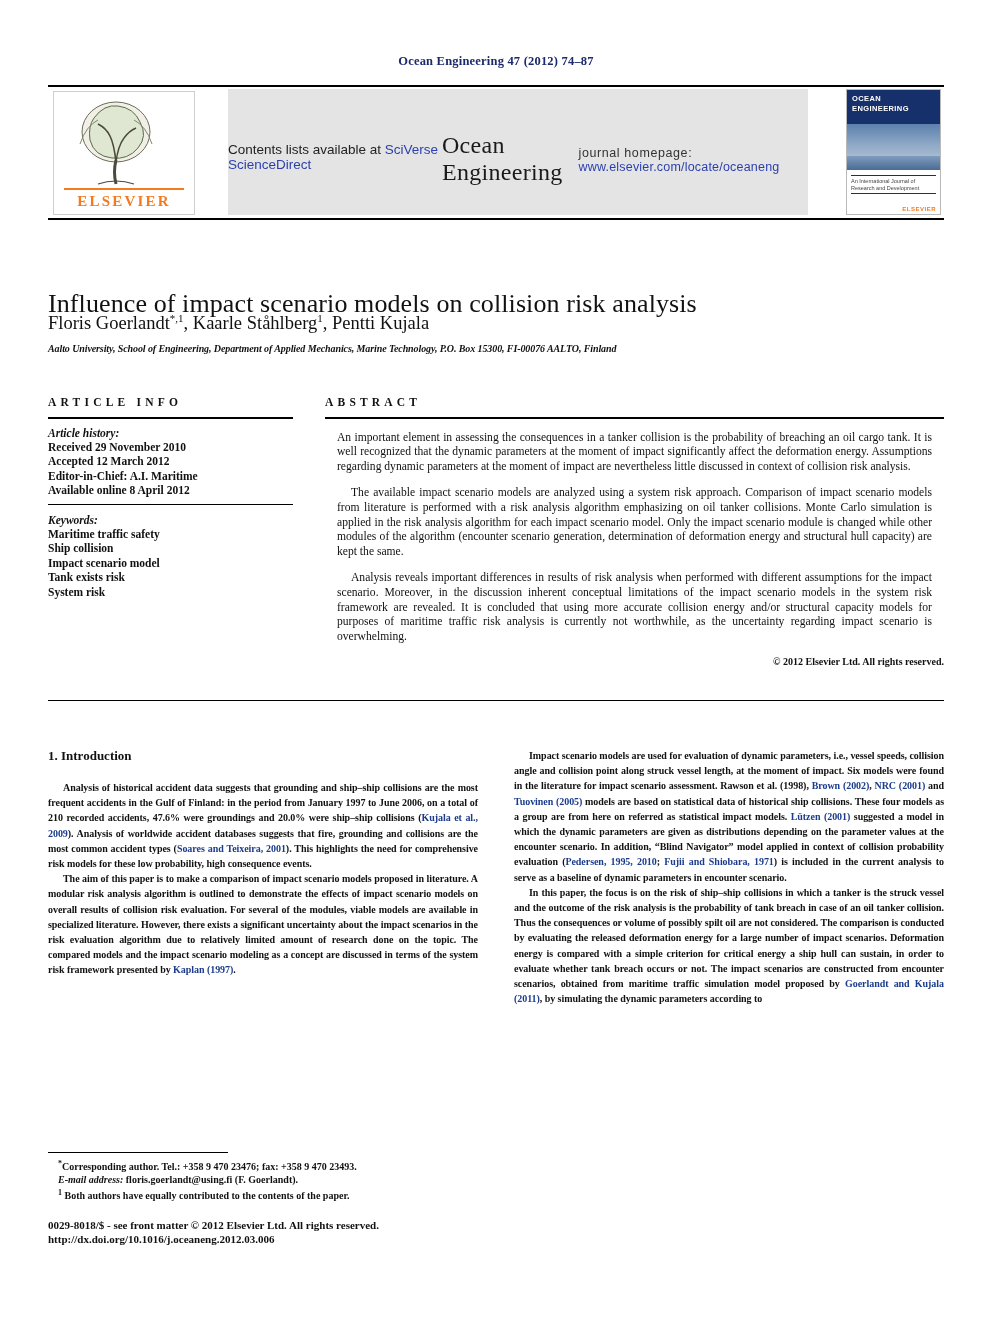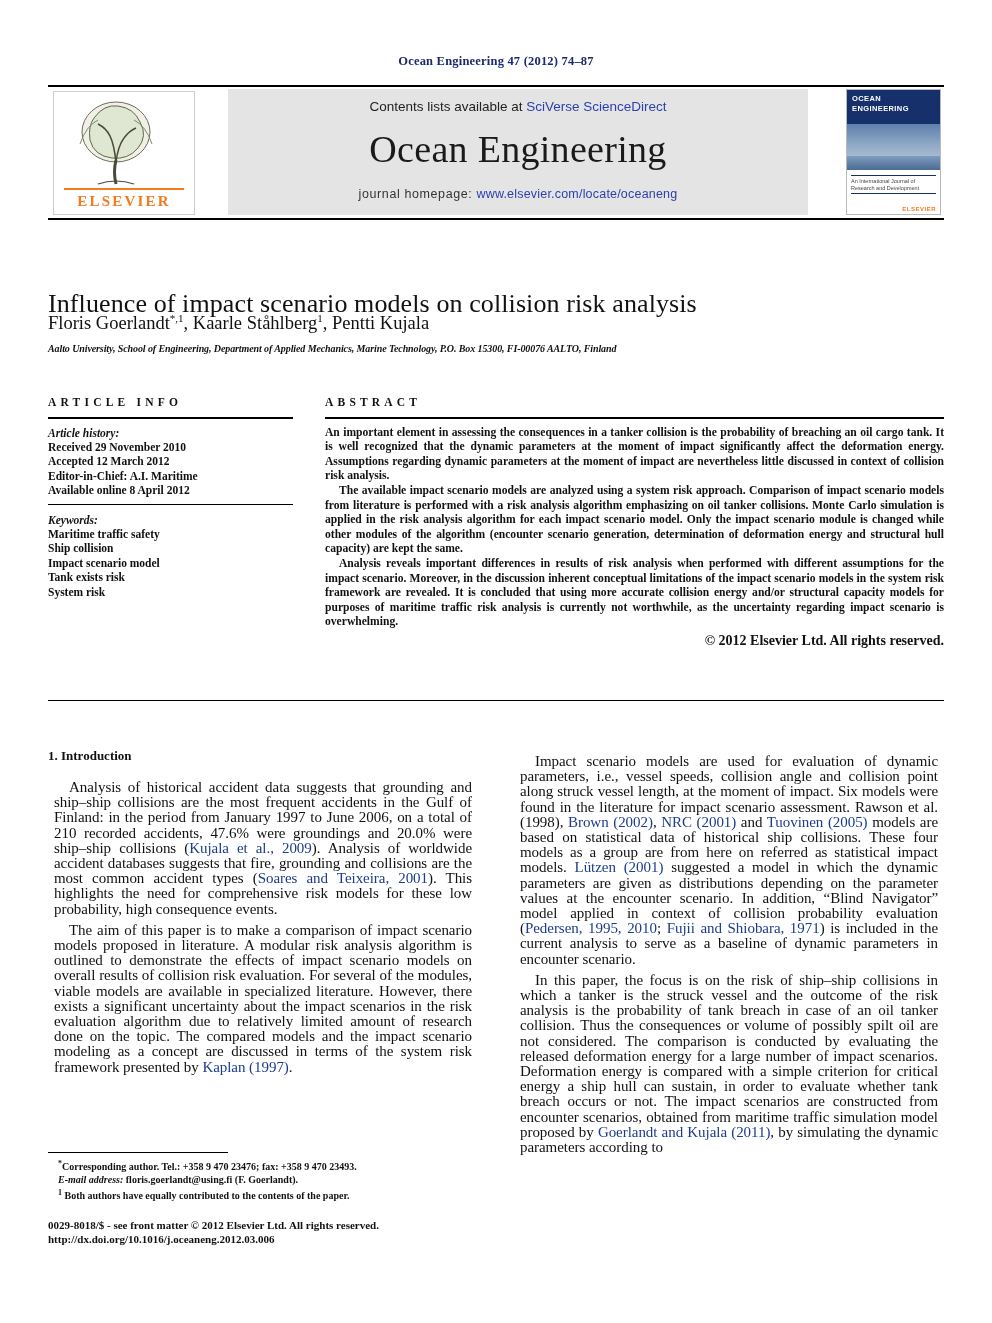--- a/index.html
+++ b/index.html
@@ -28,32 +28,32 @@
   }
   .banner-rule-top {
     position:absolute; top:0; left:0; width:896px; height:2px; background:#000;
   }
   .banner-rule-bottom {
     position:absolute; top:133px; left:0; width:896px; height:2px; background:#000;
   }
   .banner-center {
     position:absolute; top:4px; left:180px; width:580px; height:126px;
     background:#e4e4e4;
-    display:flex; flex-direction:column; align-items:center; justify-content:flex-start;
+    display:flex; align-items:center; justify-content:flex-start;
   }
   .contents-line {
     margin-top:10px;
     font-family:"Liberation Sans", sans-serif;
     font-size:13.5px; color:#222;
   }
   .contents-line .sd { color:#2b3fae; }
   .journal-title {
     margin-top:13px;
     font-family:"Liberation Serif", serif;
-    font-size:38px; color:#1a1a1a; letter-spacing:.3px;
+    font-size:24px; color:#1a1a1a; letter-spacing:.3px;
   }
   .homepage-line {
     margin-top:16px;
     font-family:"Liberation Sans", sans-serif;
     font-size:12.5px; letter-spacing:.6px; color:#333;
   }
   .homepage-line .url { color:#2b3fae; letter-spacing:.2px; }
 
   
   .elsevier-logo {
@@ -137,41 +137,41 @@
 
   .hist-head, .kw-head {
     font-size:11.5px; font-style:italic; font-weight:bold; color:#111; line-height:14px;
   }
   .hist-line, .kw-line {
     font-size:11.5px; font-weight:bold; color:#111; line-height:14.5px;
   }
 
   .abs-p {
     font-size:11.6px; line-height:14.6px; text-align:justify;
-    font-weight:bold; color:#111; margin:0;
+    font-weight:normal; color:#111; margin:12px;
     text-indent:0;
   }
   .abs-p + .abs-p { text-indent:14px; }
   .copyright {
-    font-size:14px; font-weight:bold; text-align:right; margin-top:3px; color:#111;
+    font-size:10px; font-weight:bold; text-align:right; margin-top:3px; color:#111;
   }
 
   
   .body-rule {
     position:absolute; top:700px; left:48px; width:896px; height:1px; background:#000;
   }
   .col-left  { position:absolute; top:748px; left:48px;  width:430px; }
   .col-right { position:absolute; top:748px; left:514px; width:430px; }
 
   .sec-title {
     font-size:13px; font-weight:bold; color:#111; margin:0 0 16px 0;
   }
   .body-p {
-    font-size:15px; line-height:15.2px; text-align:justify;
-    font-weight:normal; color:#111; margin:6px; text-indent:15px;
+    font-size:10px; line-height:15.2px; text-align:justify;
+    font-weight:bold; color:#111; margin:0; text-indent:15px;
     letter-spacing:-.05px;
   }
   .cite { color:#1b3c8c; }
 
   
   .fn-rule {
     position:absolute; top:1152px; left:48px; width:180px; height:1px; background:#000;
   }
   .footnotes {
     position:absolute; top:1158px; left:48px; width:430px;

